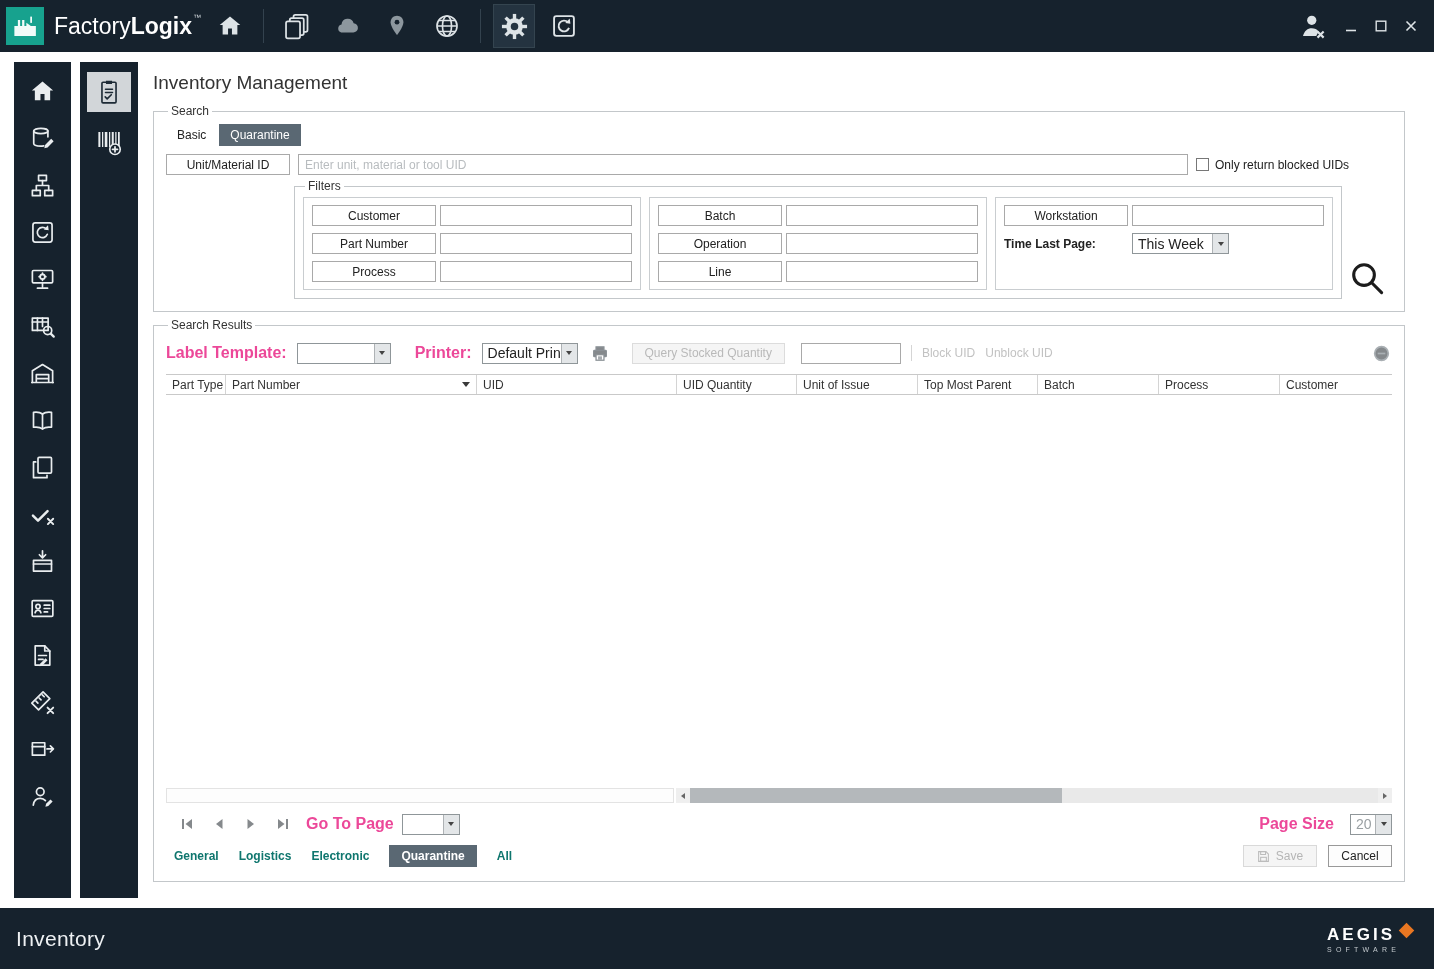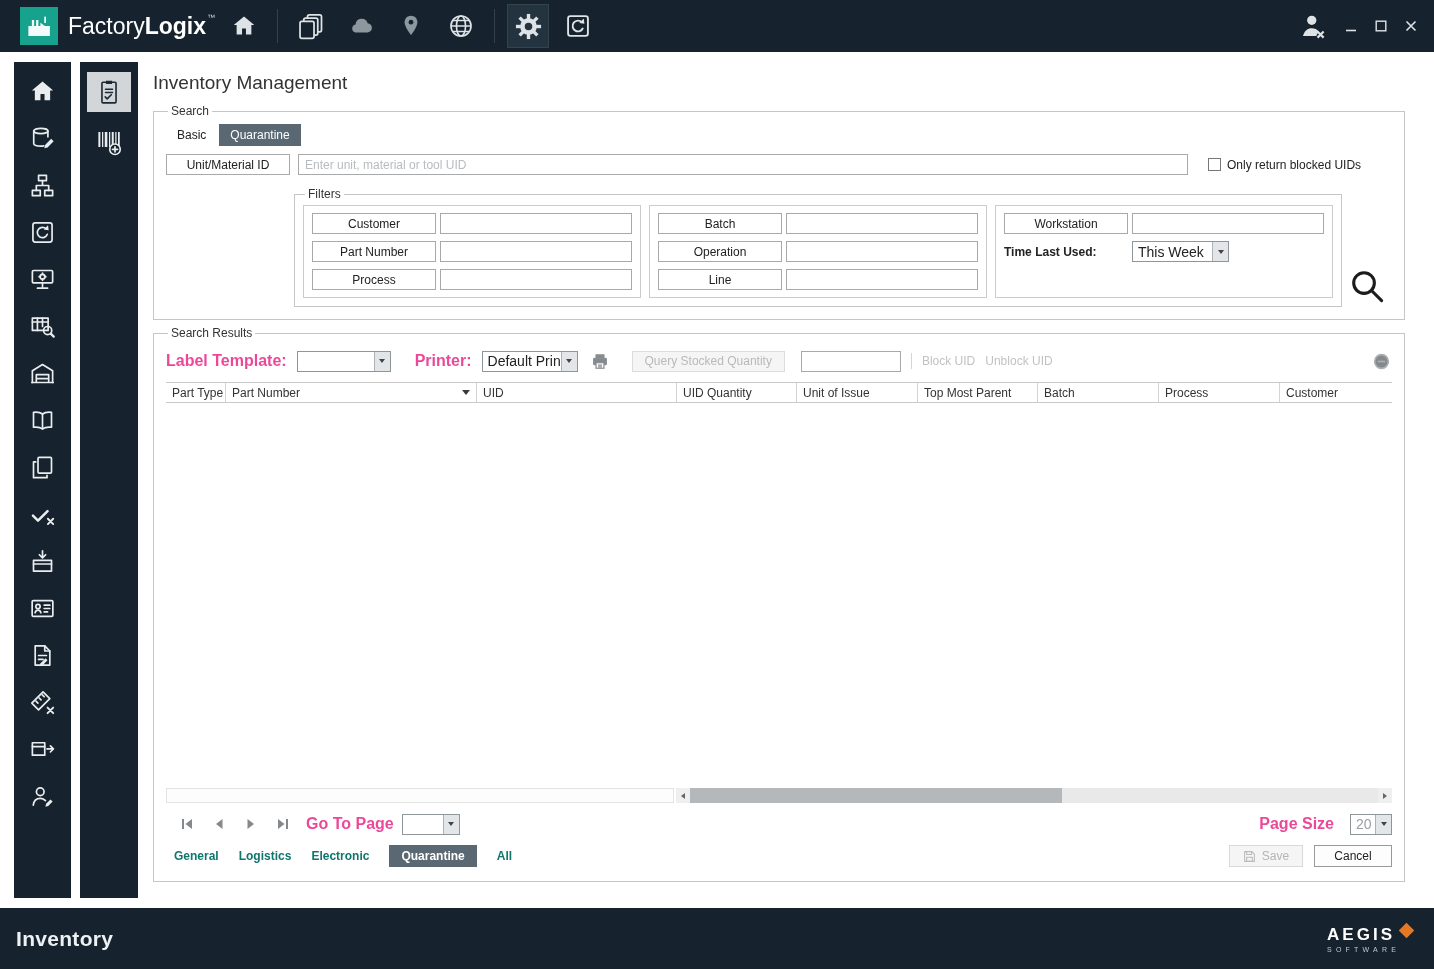--- a/index.html
+++ b/index.html
@@ -1,21 +1,21 @@
 <!DOCTYPE html>
 <html><head>
 <meta charset="utf-8">
 <style>
   *{box-sizing:border-box;margin:0;padding:0}
   html,body{width:1434px;height:969px;overflow:hidden}
   body{font-family:"Liberation Sans","DejaVu Sans",sans-serif;font-size:12px;color:#333;background:#fff;cursor:default}
   button{font-family:inherit;background:none;border:none;cursor:pointer}
 
   
-  .titlebar{height:52px;background:#16222d;display:flex;align-items:center;padding:0 10px 0 20px}
+  .titlebar{height:52px;background:#16222d;display:flex;align-items:center;padding:0 10px 0 6px}
   .logo-tile{width:38px;height:38px;background:#17a28e;display:flex;align-items:center;justify-content:center;flex:none}
   .brand-text{color:#fff;font-size:23px;margin-left:10px;white-space:nowrap}
   .brand-text .bf{font-weight:400}
   .brand-text .bl{font-weight:700}
   .brand-text .tm{font-size:8px;vertical-align:top;color:#cfd5d9;margin-left:1px}
   .tb-btn{width:42px;height:44px;display:flex;align-items:center;justify-content:center;flex:none}
   .tb-btn.active{background:#243340;box-shadow:inset 0 0 0 1px #34444f}
   .tb-sep{width:1px;height:34px;background:#33424e;margin:0 12px;flex:none}
   .tb-group{display:flex;align-items:center;gap:8px}
   .tb-right{margin-left:auto;display:flex;align-items:center;gap:4px}
@@ -42,24 +42,24 @@
   .tab{font-size:12px;color:#222;padding:4px 11px}
   .tab.active{background:#5a6873;color:#fff}
 
   .btn{height:21px;background:#fff;border:1px solid #a9a9a9;font-size:12px;color:#222;display:flex;align-items:center;justify-content:center;flex:none}
   .w124{width:124px}
   .txt{height:21px;border:1px solid #a9a9a9;font-size:12px;padding:0 6px;color:#333;outline:none}
   .txt::placeholder{color:#b8bcbf}
 
   .unit-row{display:flex;align-items:center;gap:8px}
   .unit-input{width:890px;flex:none}
-  .chk-group{display:flex;align-items:center;gap:6px;margin-left:12px;font-size:12px;color:#222}
+  .chk-group{display:flex;align-items:center;gap:6px;font-size:12px;color:#222}
   .chk{width:13px;height:13px;border:1px solid #777;background:#fff;flex:none}
 
-  .filters-row{display:flex;margin-top:12px}
+  .filters-row{display:flex;margin-top:4px}
   .filters{margin-left:128px;width:1048px;flex:none;border:1px solid #c3c7ca;padding:4px 8px 8px}
   .fpanels{display:flex;gap:8px}
   .fpanel{flex:1;border:1px solid #c9cdd0;padding:7px 8px;display:flex;flex-direction:column;gap:7px}
   .frow{display:flex;align-items:center;gap:4px}
   .frow .txt{flex:1;min-width:0}
   .flabel{width:124px;font-size:12px;font-weight:600;color:#222;flex:none}
   .combo{height:21px;border:1px solid #8f9699;background:#fff;display:flex;align-items:stretch;font-size:14px;flex:none}
   .combo-text{flex:1;display:flex;align-items:center;padding:0 5px;white-space:nowrap;overflow:hidden;color:#222}
   .combo-text.dim{color:#9aa0a3}
   .combo-btn{width:16px;background:#e3e6e8;border-left:1px solid #aeb2b5;display:flex;align-items:center;justify-content:center;flex:none}
@@ -96,25 +96,25 @@
   .pg-btn{width:18px;height:16px;display:flex;align-items:center;justify-content:center}
   .pg-btn svg{fill:#85898c}
   .pager .lbl{margin-right:8px}
   .pager-right{margin-left:auto;display:flex;align-items:center;gap:8px}
 
   .bottom-row{display:flex;align-items:center;gap:20px;margin-top:8px;height:26px;flex:none}
   .btab{font-size:12px;font-weight:600;color:#0f766e}
   .btab.active{background:#5a6873;color:#fff;padding:4px 12px}
   .actions{margin-left:auto;display:flex;gap:11px}
   .save-btn{width:74px;height:22px;background:#f5f5f5;border:1px solid #d9d9d9;color:#b5b5b5;font-size:12px;display:flex;align-items:center;justify-content:center;gap:6px}
-  .cancel-btn{width:78px;height:22px;background:#fdfdfd;border:1px solid #999;color:#222;font-size:12px;display:flex;align-items:center;justify-content:center}
+  .cancel-btn{width:64px;height:22px;background:#fdfdfd;border:1px solid #999;color:#222;font-size:12px;display:flex;align-items:center;justify-content:center}
 
   
   .statusbar{height:61px;background:#16222d;display:flex;align-items:center;padding:0 22px 0 16px}
-  .status-title{color:#eef1f3;font-size:21px;font-weight:700;letter-spacing:.3px}
+  .status-title{color:#eef1f3;font-size:21px;font-weight:400;letter-spacing:.3px}
   .aegis{margin-left:auto;display:flex;flex-direction:column;align-items:flex-start}
   .aegis-top{display:flex;gap:6px;color:#fff;font-size:17px;font-weight:700;letter-spacing:3px}
   .diamond{width:11px;height:11px;background:#e87722;transform:rotate(45deg)}
   .aegis-sub{color:#c3c9cd;font-size:7px;letter-spacing:4.2px;margin-top:1px}
 </style>
 </head>
 <body>
 
 <header class="titlebar">
   <div class="logo-tile">
@@ -392,21 +392,21 @@
                 <button class="btn w124">Line</button>
                 <input class="txt" style="">
               </div>
             </div>
             <div class="fpanel">
               <div class="frow">
                 <button class="btn w124">Workstation</button>
                 <input class="txt" style="">
               </div>
               <div class="frow">
-                <span class="flabel">Time Last Used:</span>
+                <span class="flabel">Time Last Page:</span>
                 <div class="combo w97">
                   <span class="combo-text">This Week</span>
                   <span class="combo-btn">
                       <span class="arr-d"></span>
                     </span>
                 </div>
               </div>
             </div>
           </div>
         </fieldset>

